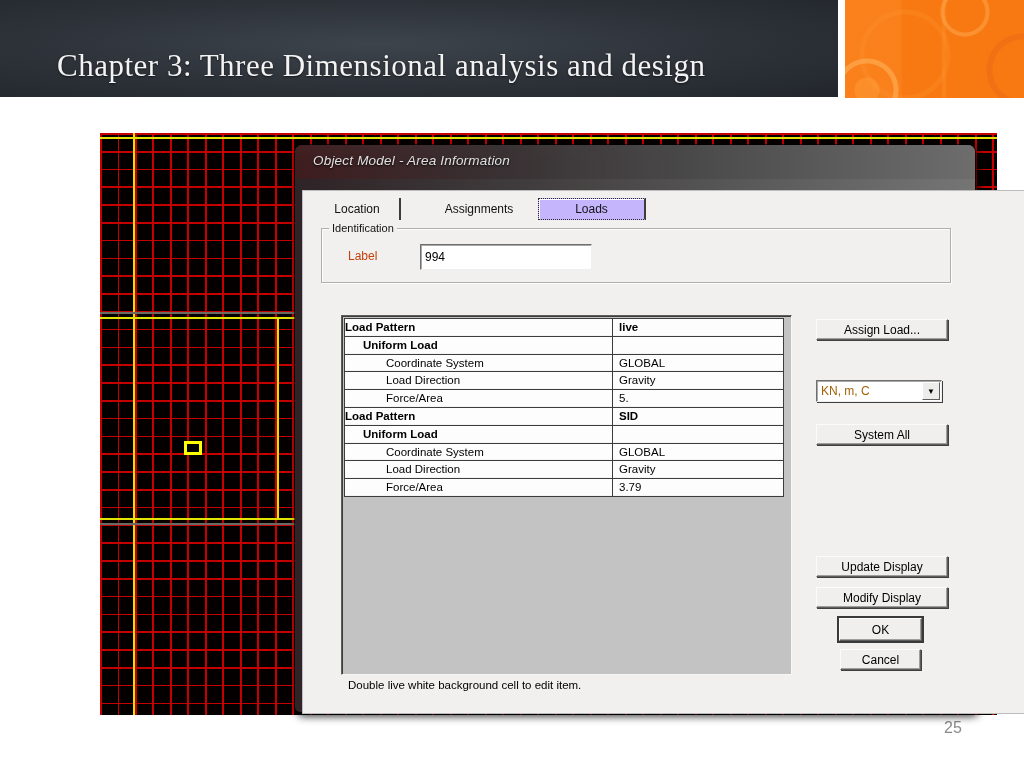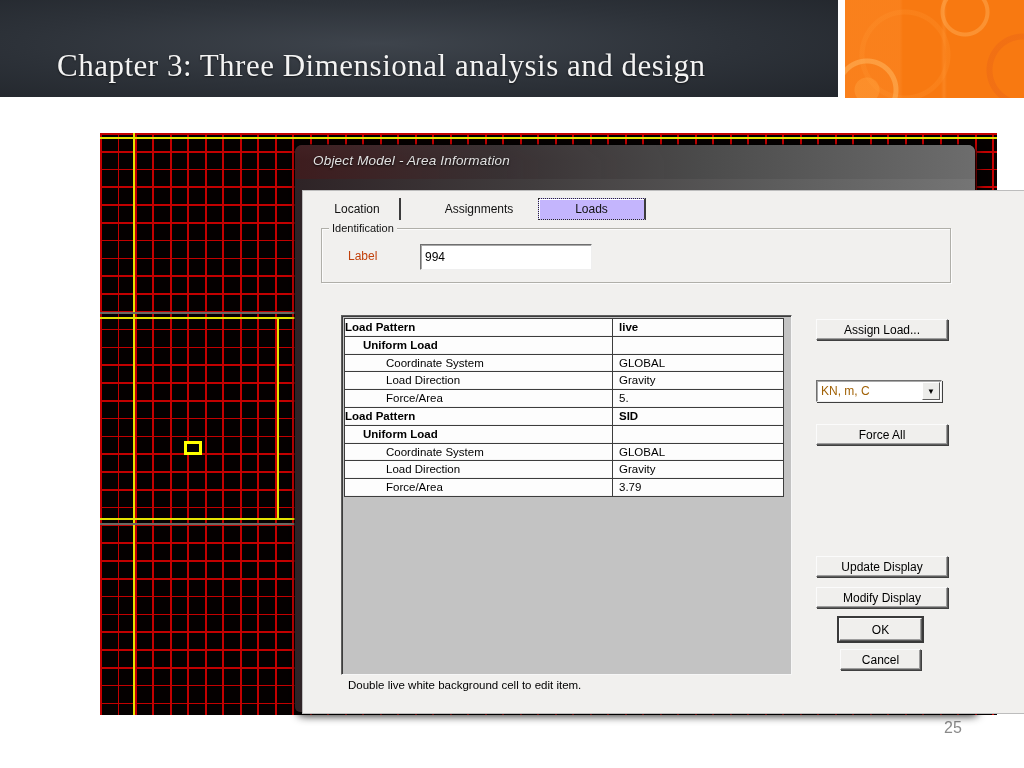--- a/index.html
+++ b/index.html
@@ -236,19 +236,19 @@
 
     <div class="hint">Double live white background cell to edit item.</div>
 
     <div class="btn btn-assign">Assign Load...</div>
 
     <div class="dropdown">
       <div class="dropdown-value">KN, m, C</div>
       <div class="dropdown-arrow">▼</div>
     </div>
 
-    <div class="btn btn-reset">Force All</div>
+    <div class="btn btn-reset">System All</div>
     <div class="btn btn-update">Update Display</div>
     <div class="btn btn-modify">Modify Display</div>
     <div class="btn btn-ok">OK</div>
     <div class="btn btn-cancel">Cancel</div>
   </div>
 </div>
 
 </body></html>

